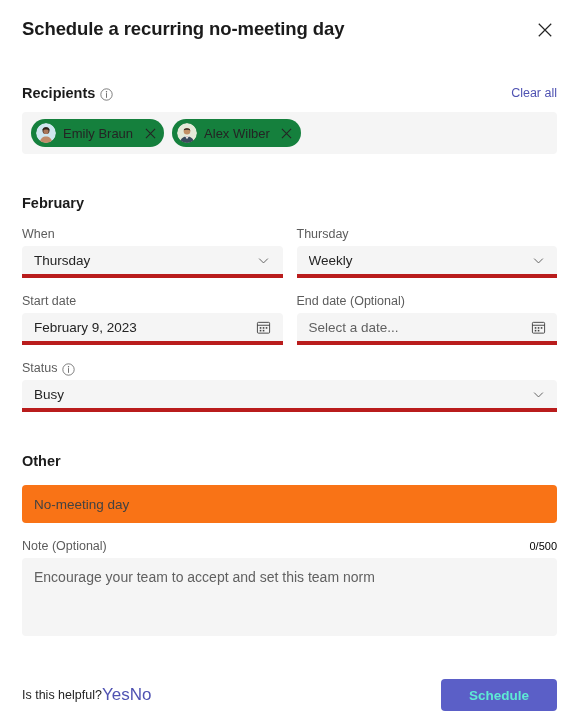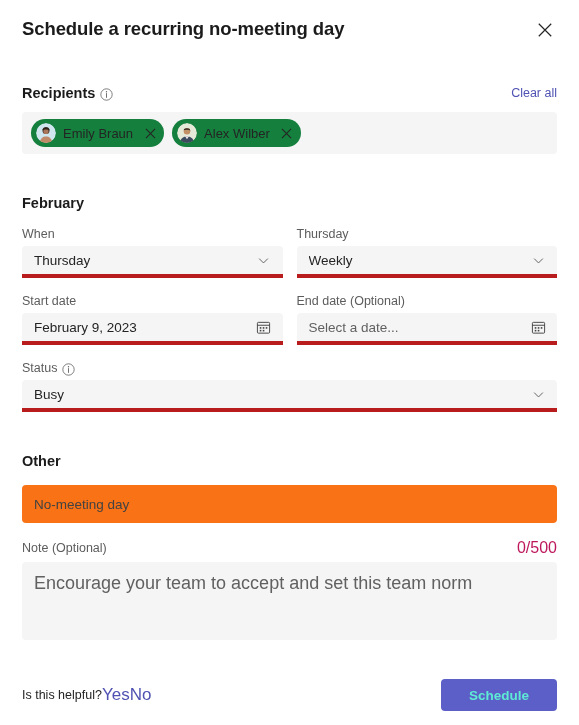--- a/index.html
+++ b/index.html
@@ -138,22 +138,22 @@
   .field-label {
     font-size: 12.5px;
     color: #5c5c5c;
     margin-bottom: 5px;
     display: flex;
     align-items: center;
     gap: 5px;
   }
   .field-label .spacer { margin-left: auto; }
   .counter {
-    font-size: 16px;
-    color: #be185d;
+    font-size: 11px;
+    color: #000000;
   }
 
   .control {
     position: relative;
     background: #f5f5f5;
     border: none;
     border-bottom: 4px solid #b91c1c;
     border-radius: 4px 4px 0 0;
     height: 32px;
     display: flex;
@@ -190,21 +190,21 @@
     font-size: 13.5px;
     color: #424242;
     box-sizing: border-box;
     cursor: text;
   }
   .note-area {
     background: #f5f5f5;
     border-radius: 4px;
     height: 78px;
     padding: 11px 12px;
-    font-size: 18px;
+    font-size: 14px;
     color: #616161;
     box-sizing: border-box;
     cursor: text;
   }
 
   
   .footer {
     margin-top: auto;
     padding-bottom: 14px;
     display: flex;

